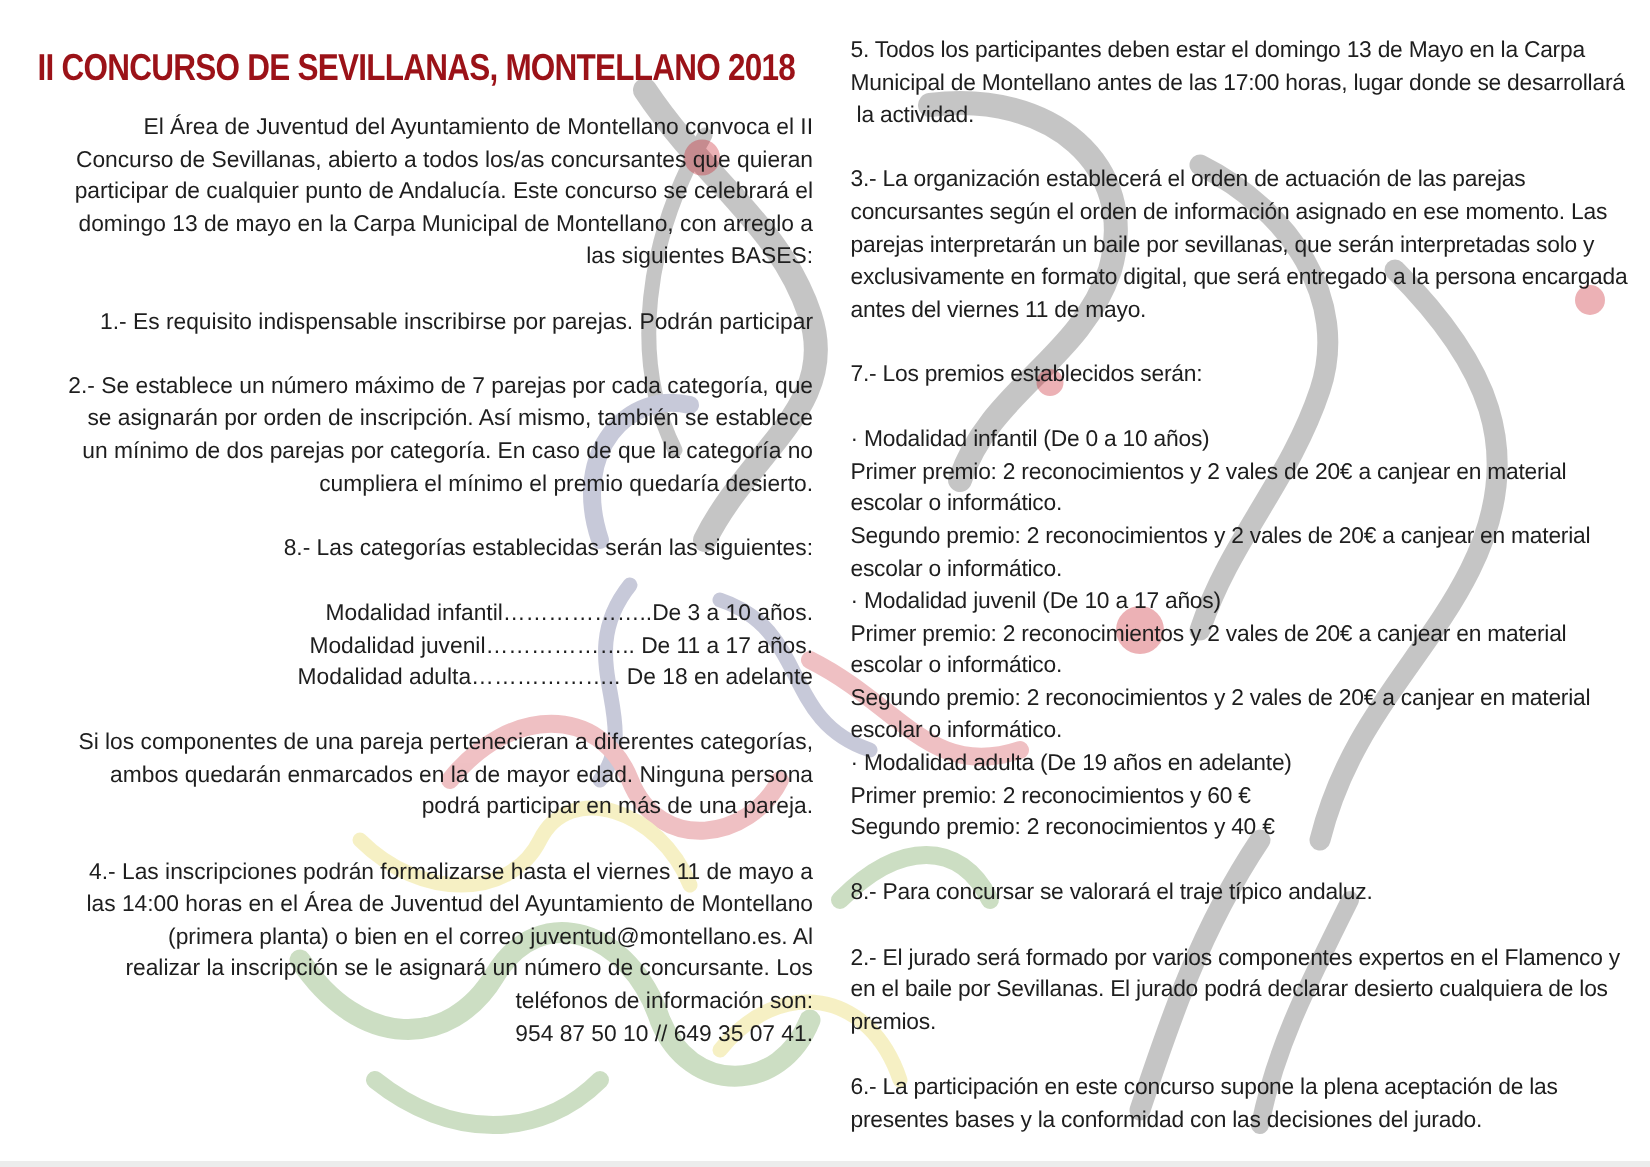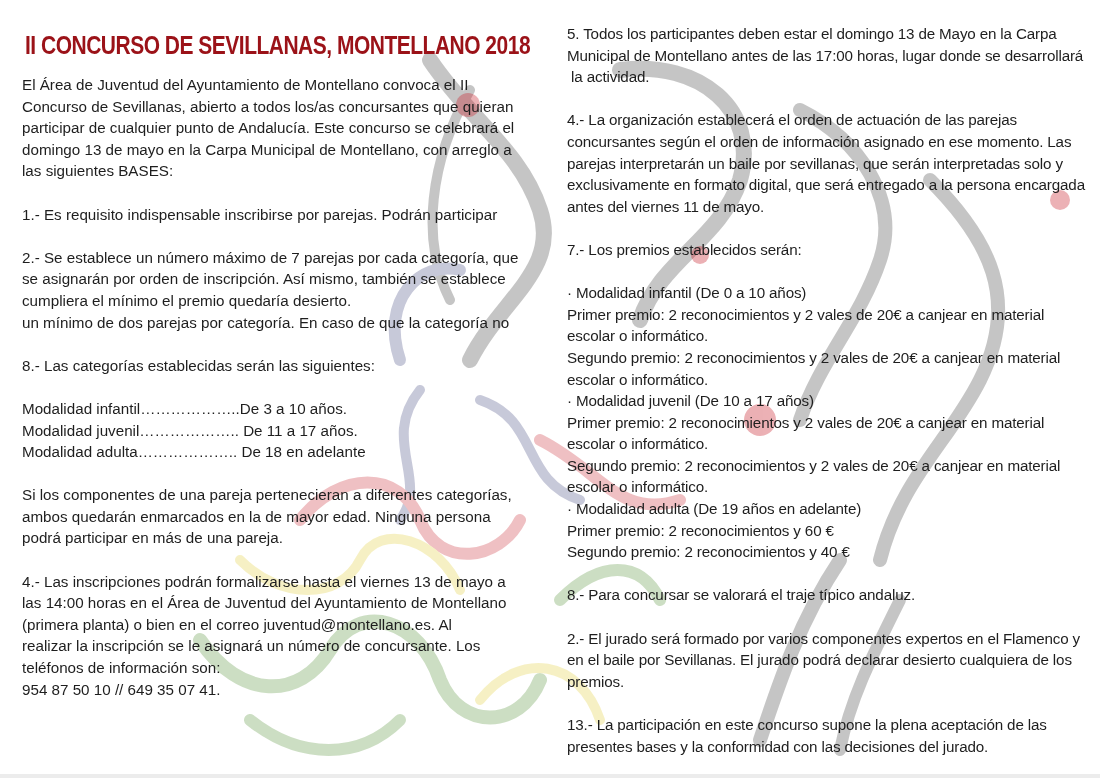--- a/index.html
+++ b/index.html
@@ -1,20 +1,20 @@
 <!DOCTYPE html>
 <html><head>
 <meta charset="utf-8">
 <style>
   html, body { margin:0; padding:0; }
   body { width:1100px; height:778px; background:#ffffff; position:relative; overflow:hidden;
          font-family:"Liberation Sans", sans-serif; color:#1e1e1e; }
   .bg { position:absolute; left:0; top:0; width:1100px; height:778px; z-index:0; }
   .col { position:absolute; z-index:1; font-size:15.2px; line-height:21.6px; }
-  .col-left { left:22px; top:30px; width:520px; }
+  .col-left { left:22px; top:30px; width:520px;text-align:right; }
   .col-right { left:567px; top:23px; width:530px; }
   .title { font-family:"Liberation Sans", sans-serif; font-weight:bold; font-size:25px; color:#9b1218;
            letter-spacing:-0.6px; margin:0 0 14px 3px; transform:scaleX(0.84); transform-origin:left center; white-space:nowrap; line-height:30px; }
   p { margin:0; }
   .gap { height:21.6px; }
   .tight { letter-spacing:-0.15px; }
   .bottom-border { position:absolute; left:0; bottom:0; width:1100px; height:4px; background:#ececec; z-index:1; }
 </style>
 </head>
 <body>
@@ -60,22 +60,22 @@
   <div class="gap"></div>
 
   <div>
     <p>1.- Es requisito indispensable inscribirse por parejas. Podrán participar</p>
   </div>
   <div class="gap"></div>
 
   <div>
     <p>2.- Se establece un número máximo de 7 parejas por cada categoría, que</p>
     <p>se asignarán por orden de inscripción. Así mismo, también se establece</p>
+    <p>un mínimo de dos parejas por categoría. En caso de que la categoría no</p>
     <p>cumpliera el mínimo el premio quedaría desierto.</p>
-    <p>un mínimo de dos parejas por categoría. En caso de que la categoría no</p>
   </div>
   <div class="gap"></div>
 
   <div>
     <p>8.- Las categorías establecidas serán las siguientes:</p>
   </div>
   <div class="gap"></div>
 
   <div>
     <p>Modalidad infantil………………..De 3 a 10 años.</p>
@@ -85,39 +85,39 @@
   <div class="gap"></div>
 
   <div>
     <p>Si los componentes de una pareja pertenecieran a diferentes categorías,</p>
     <p>ambos quedarán enmarcados en la de mayor edad. Ninguna persona</p>
     <p>podrá participar en más de una pareja.</p>
   </div>
   <div class="gap"></div>
 
   <div>
-    <p>4.- Las inscripciones podrán formalizarse hasta el  viernes 13 de mayo a</p>
+    <p>4.- Las inscripciones podrán formalizarse hasta el  viernes 11 de mayo a</p>
     <p>las 14:00 horas en el Área de Juventud del Ayuntamiento de Montellano</p>
     <p>(primera planta) o bien en el correo juventud@montellano.es.  Al</p>
     <p>realizar la inscripción se le asignará un número de concursante. Los</p>
     <p>teléfonos de información son:</p>
     <p>954 87 50 10 // 649 35 07 41.</p>
   </div>
 </div>
 
 <div class="col col-right tight">
   <div>
     <p>5. Todos los participantes deben estar el domingo 13 de Mayo en la Carpa</p>
     <p>Municipal de Montellano antes de las 17:00 horas, lugar donde se desarrollará</p>
     <p style="white-space:pre"> la actividad.</p>
   </div>
   <div class="gap"></div>
 
   <div>
-    <p>4.- La organización establecerá el orden de actuación de las parejas</p>
+    <p>3.- La organización establecerá el orden de actuación de las parejas</p>
     <p>concursantes según el orden de información asignado en ese momento. Las</p>
     <p>parejas  interpretarán un baile por sevillanas, que serán  interpretadas solo y</p>
     <p>exclusivamente en formato digital, que será entregado a la persona encargada</p>
     <p>antes del viernes 11 de mayo.</p>
   </div>
   <div class="gap"></div>
 
   <div>
     <p>7.- Los premios establecidos serán:</p>
   </div>
@@ -146,18 +146,18 @@
   <div class="gap"></div>
 
   <div>
     <p>2.- El jurado será formado por varios componentes expertos en el Flamenco y</p>
     <p>en el baile por Sevillanas. El jurado podrá  declarar desierto cualquiera de los</p>
     <p>premios.</p>
   </div>
   <div class="gap"></div>
 
   <div>
-    <p>13.- La participación en este concurso supone la plena aceptación de las</p>
+    <p>6.- La participación en este concurso supone la plena aceptación de las</p>
     <p>presentes bases y la conformidad con las decisiones del jurado.</p>
   </div>
 </div>
 
 <div class="bottom-border"></div>
 
 </body></html>

